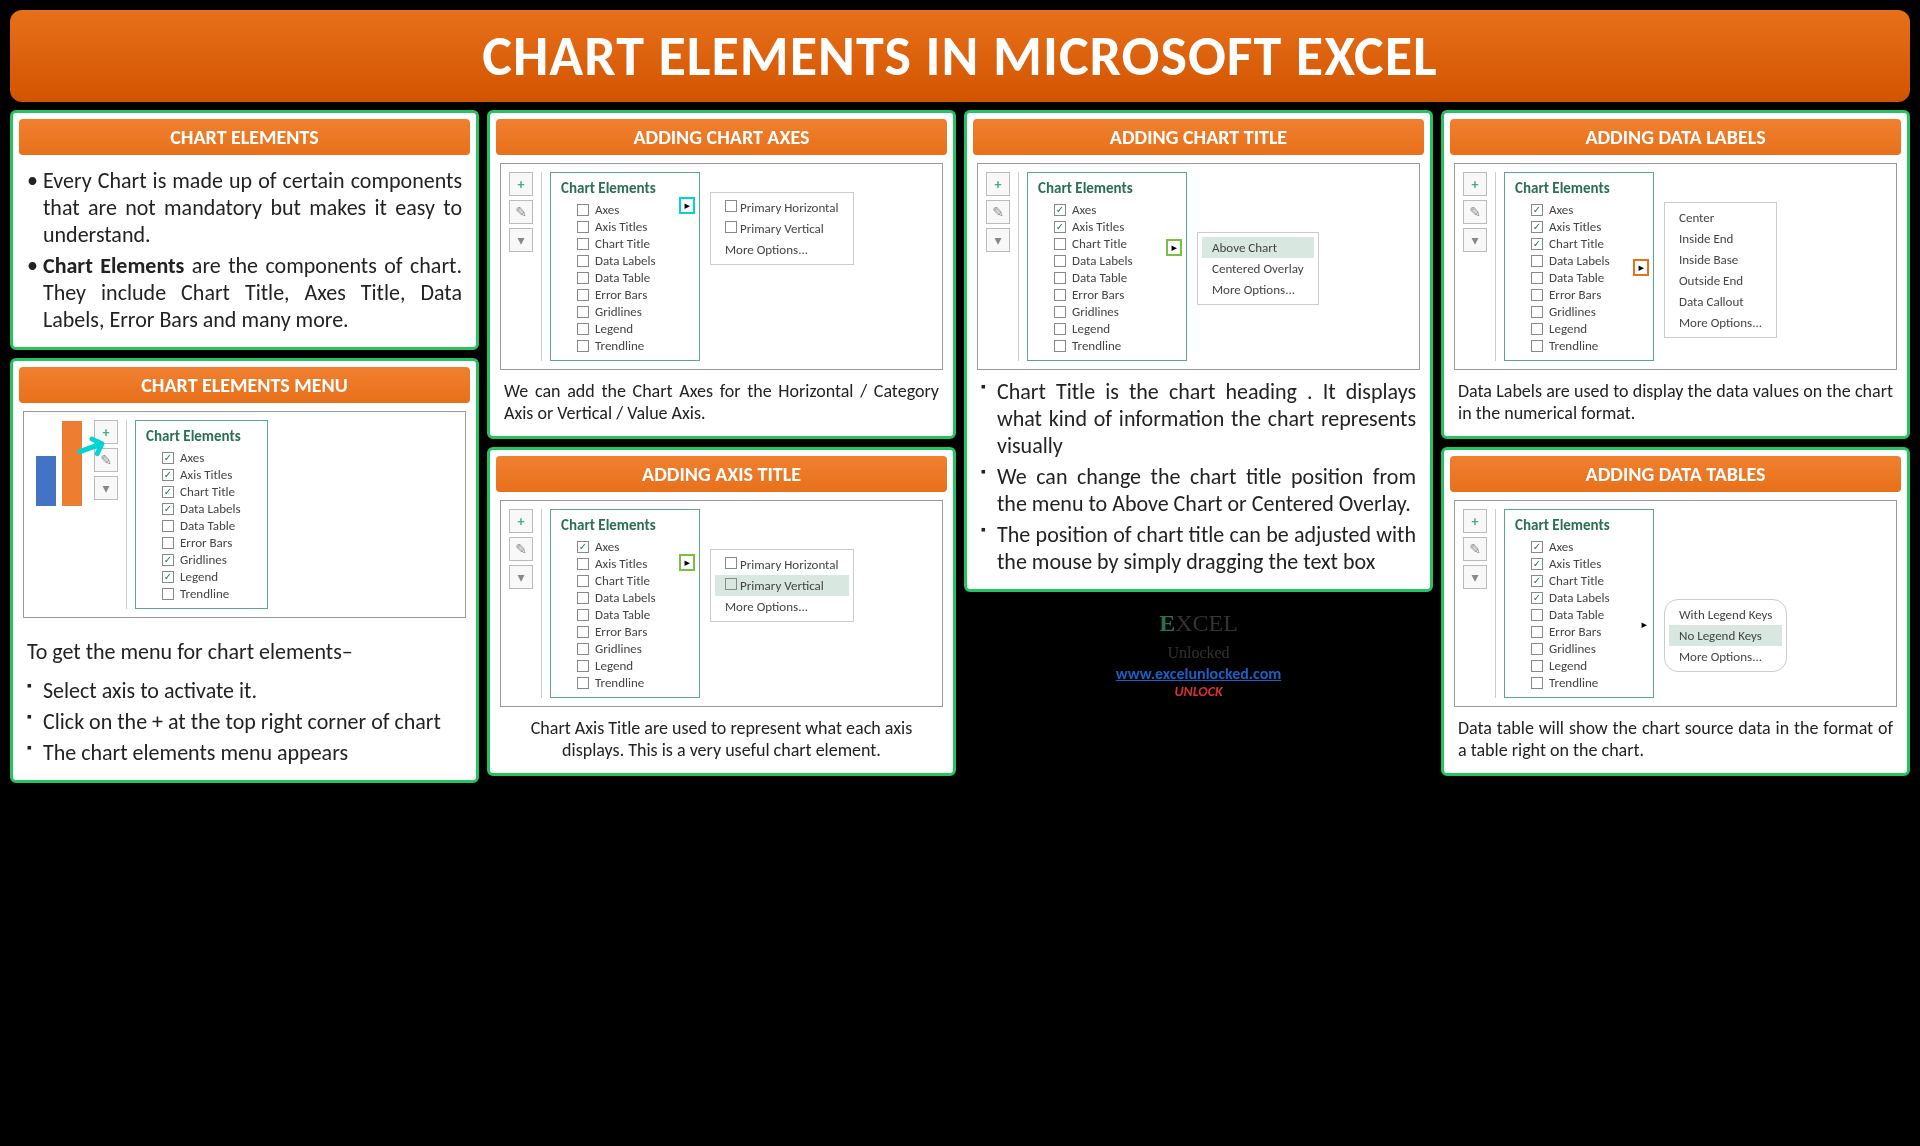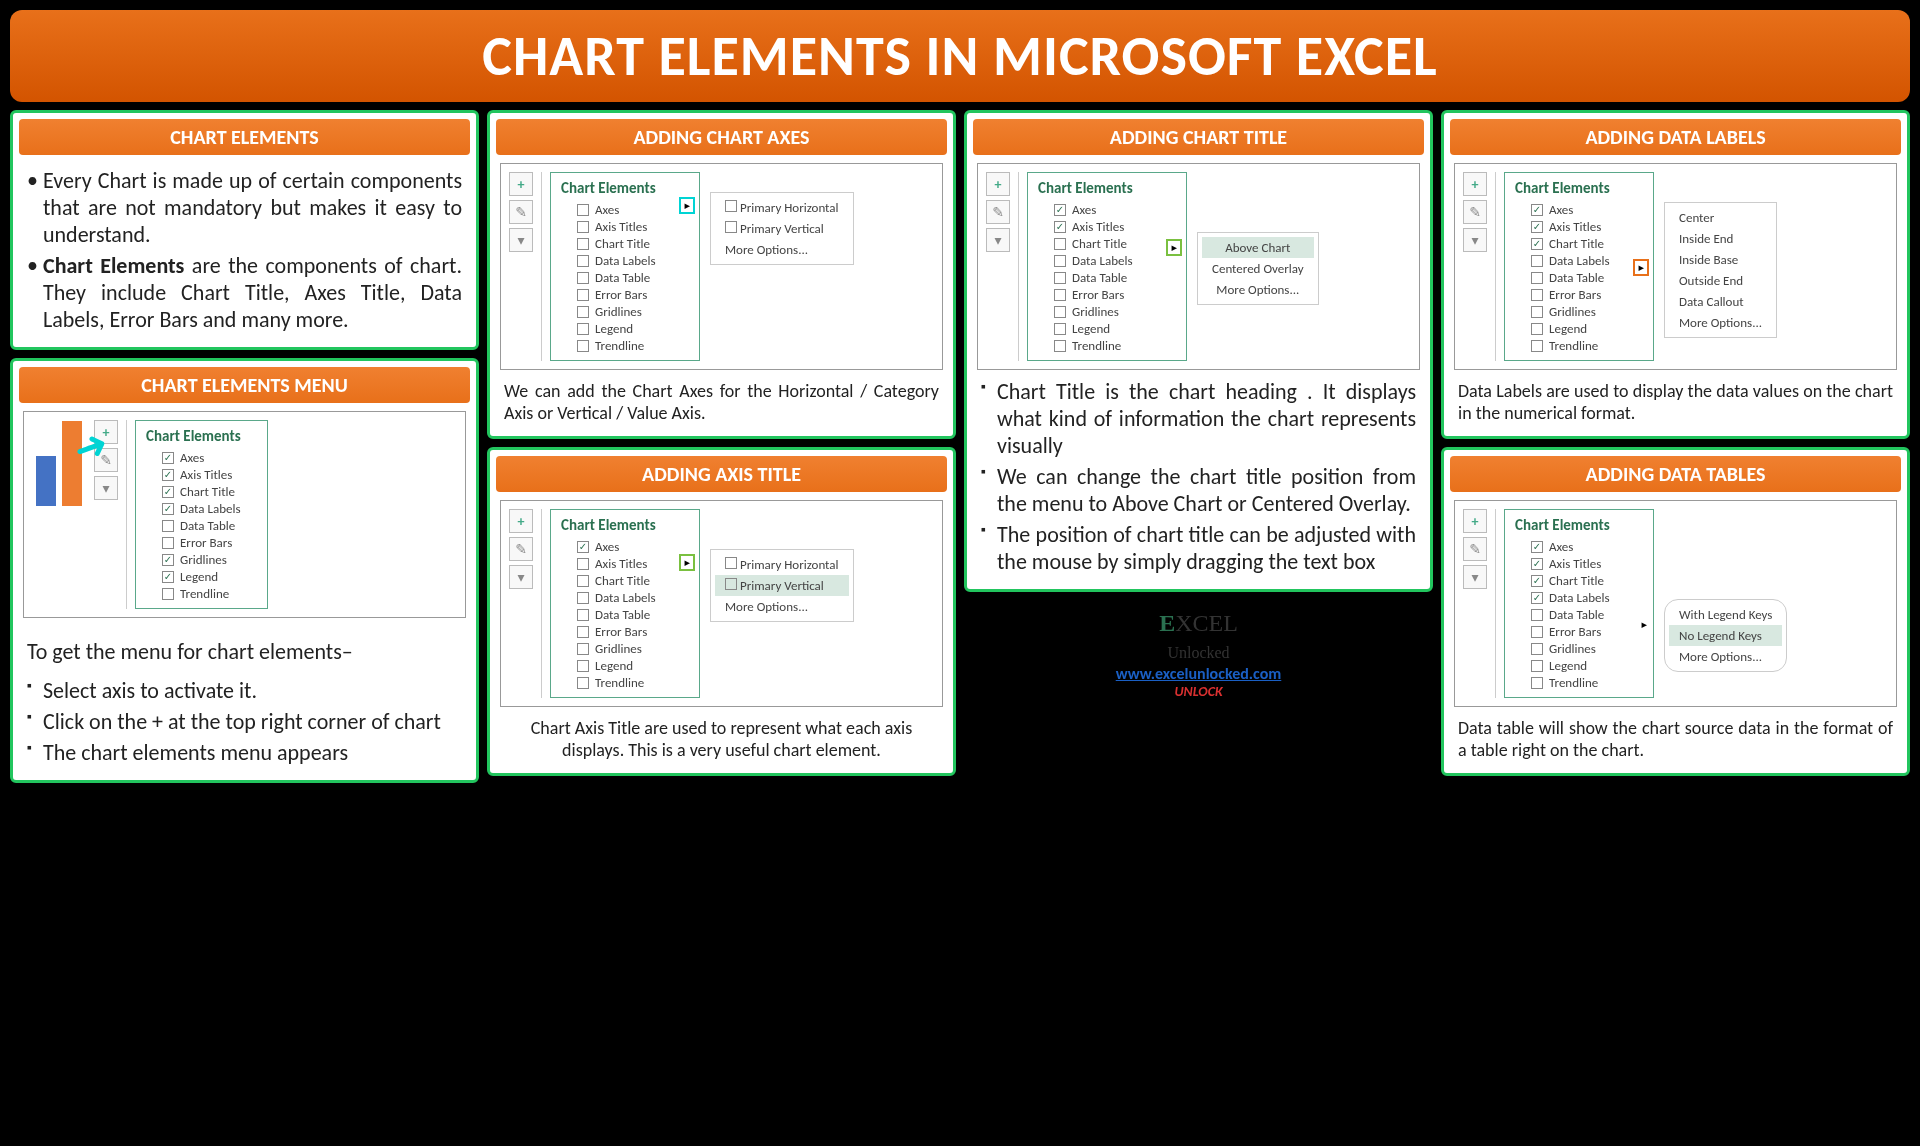--- a/index.html
+++ b/index.html
@@ -299,21 +299,21 @@
                     <span class="ce-check"></span>
                     <span>Legend</span>
                   </li>
                   <li class="ce-item">
                     <span class="ce-check"></span>
                     <span>Trendline</span>
                   </li>
                 </ul>
               <span class="arrow-hl arrow-green" style="position:absolute;top:66px;right:4px;">▸</span>
             </div>
-            <div class="submenu" style="top:60px;left:170px;text-align:center;">
+            <div class="submenu" style="top:60px;left:170px;">
               <div class="submenu-item hl">Above Chart</div>
               <div class="submenu-item">Centered Overlay</div>
               <div class="submenu-item">More Options...</div>
             </div>
           </div>
         </div>
         <div class="card-body">
           <ul>
             <li class="square">Chart Title is the chart heading . It displays what kind of information the chart represents visually</li>
             <li class="square">We can change the chart title position from the menu to Above Chart or Centered Overlay.</li>

